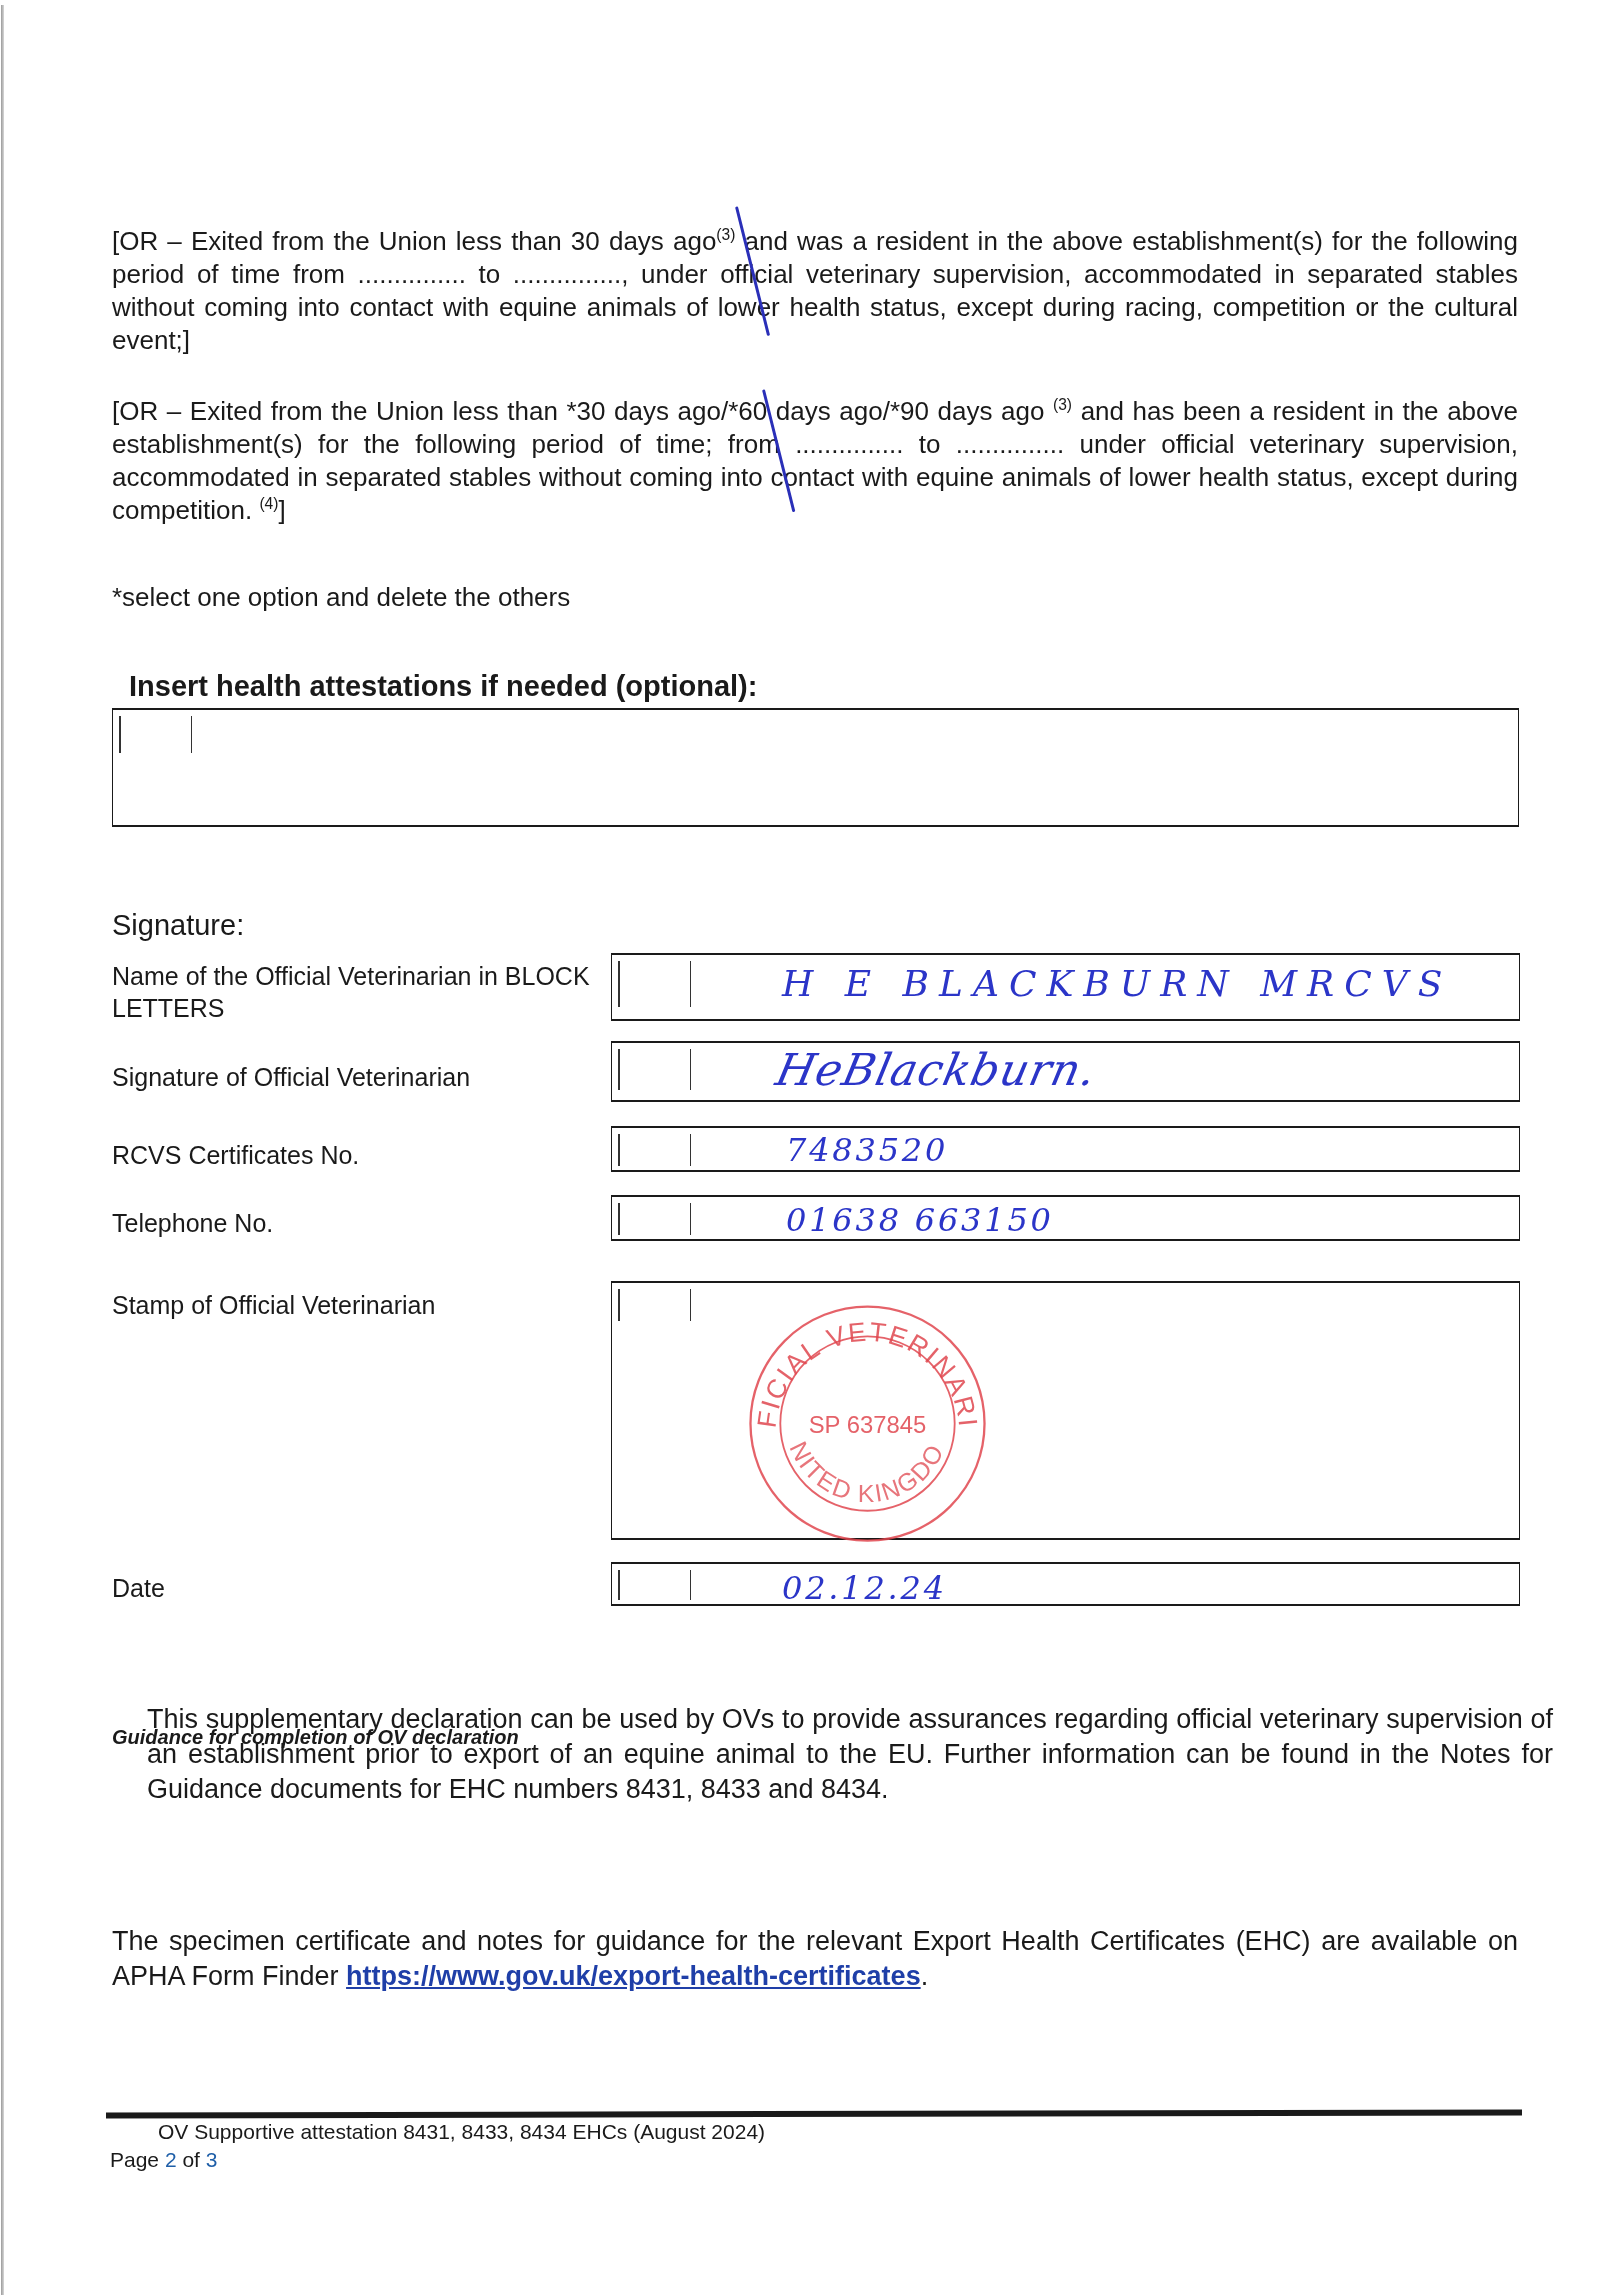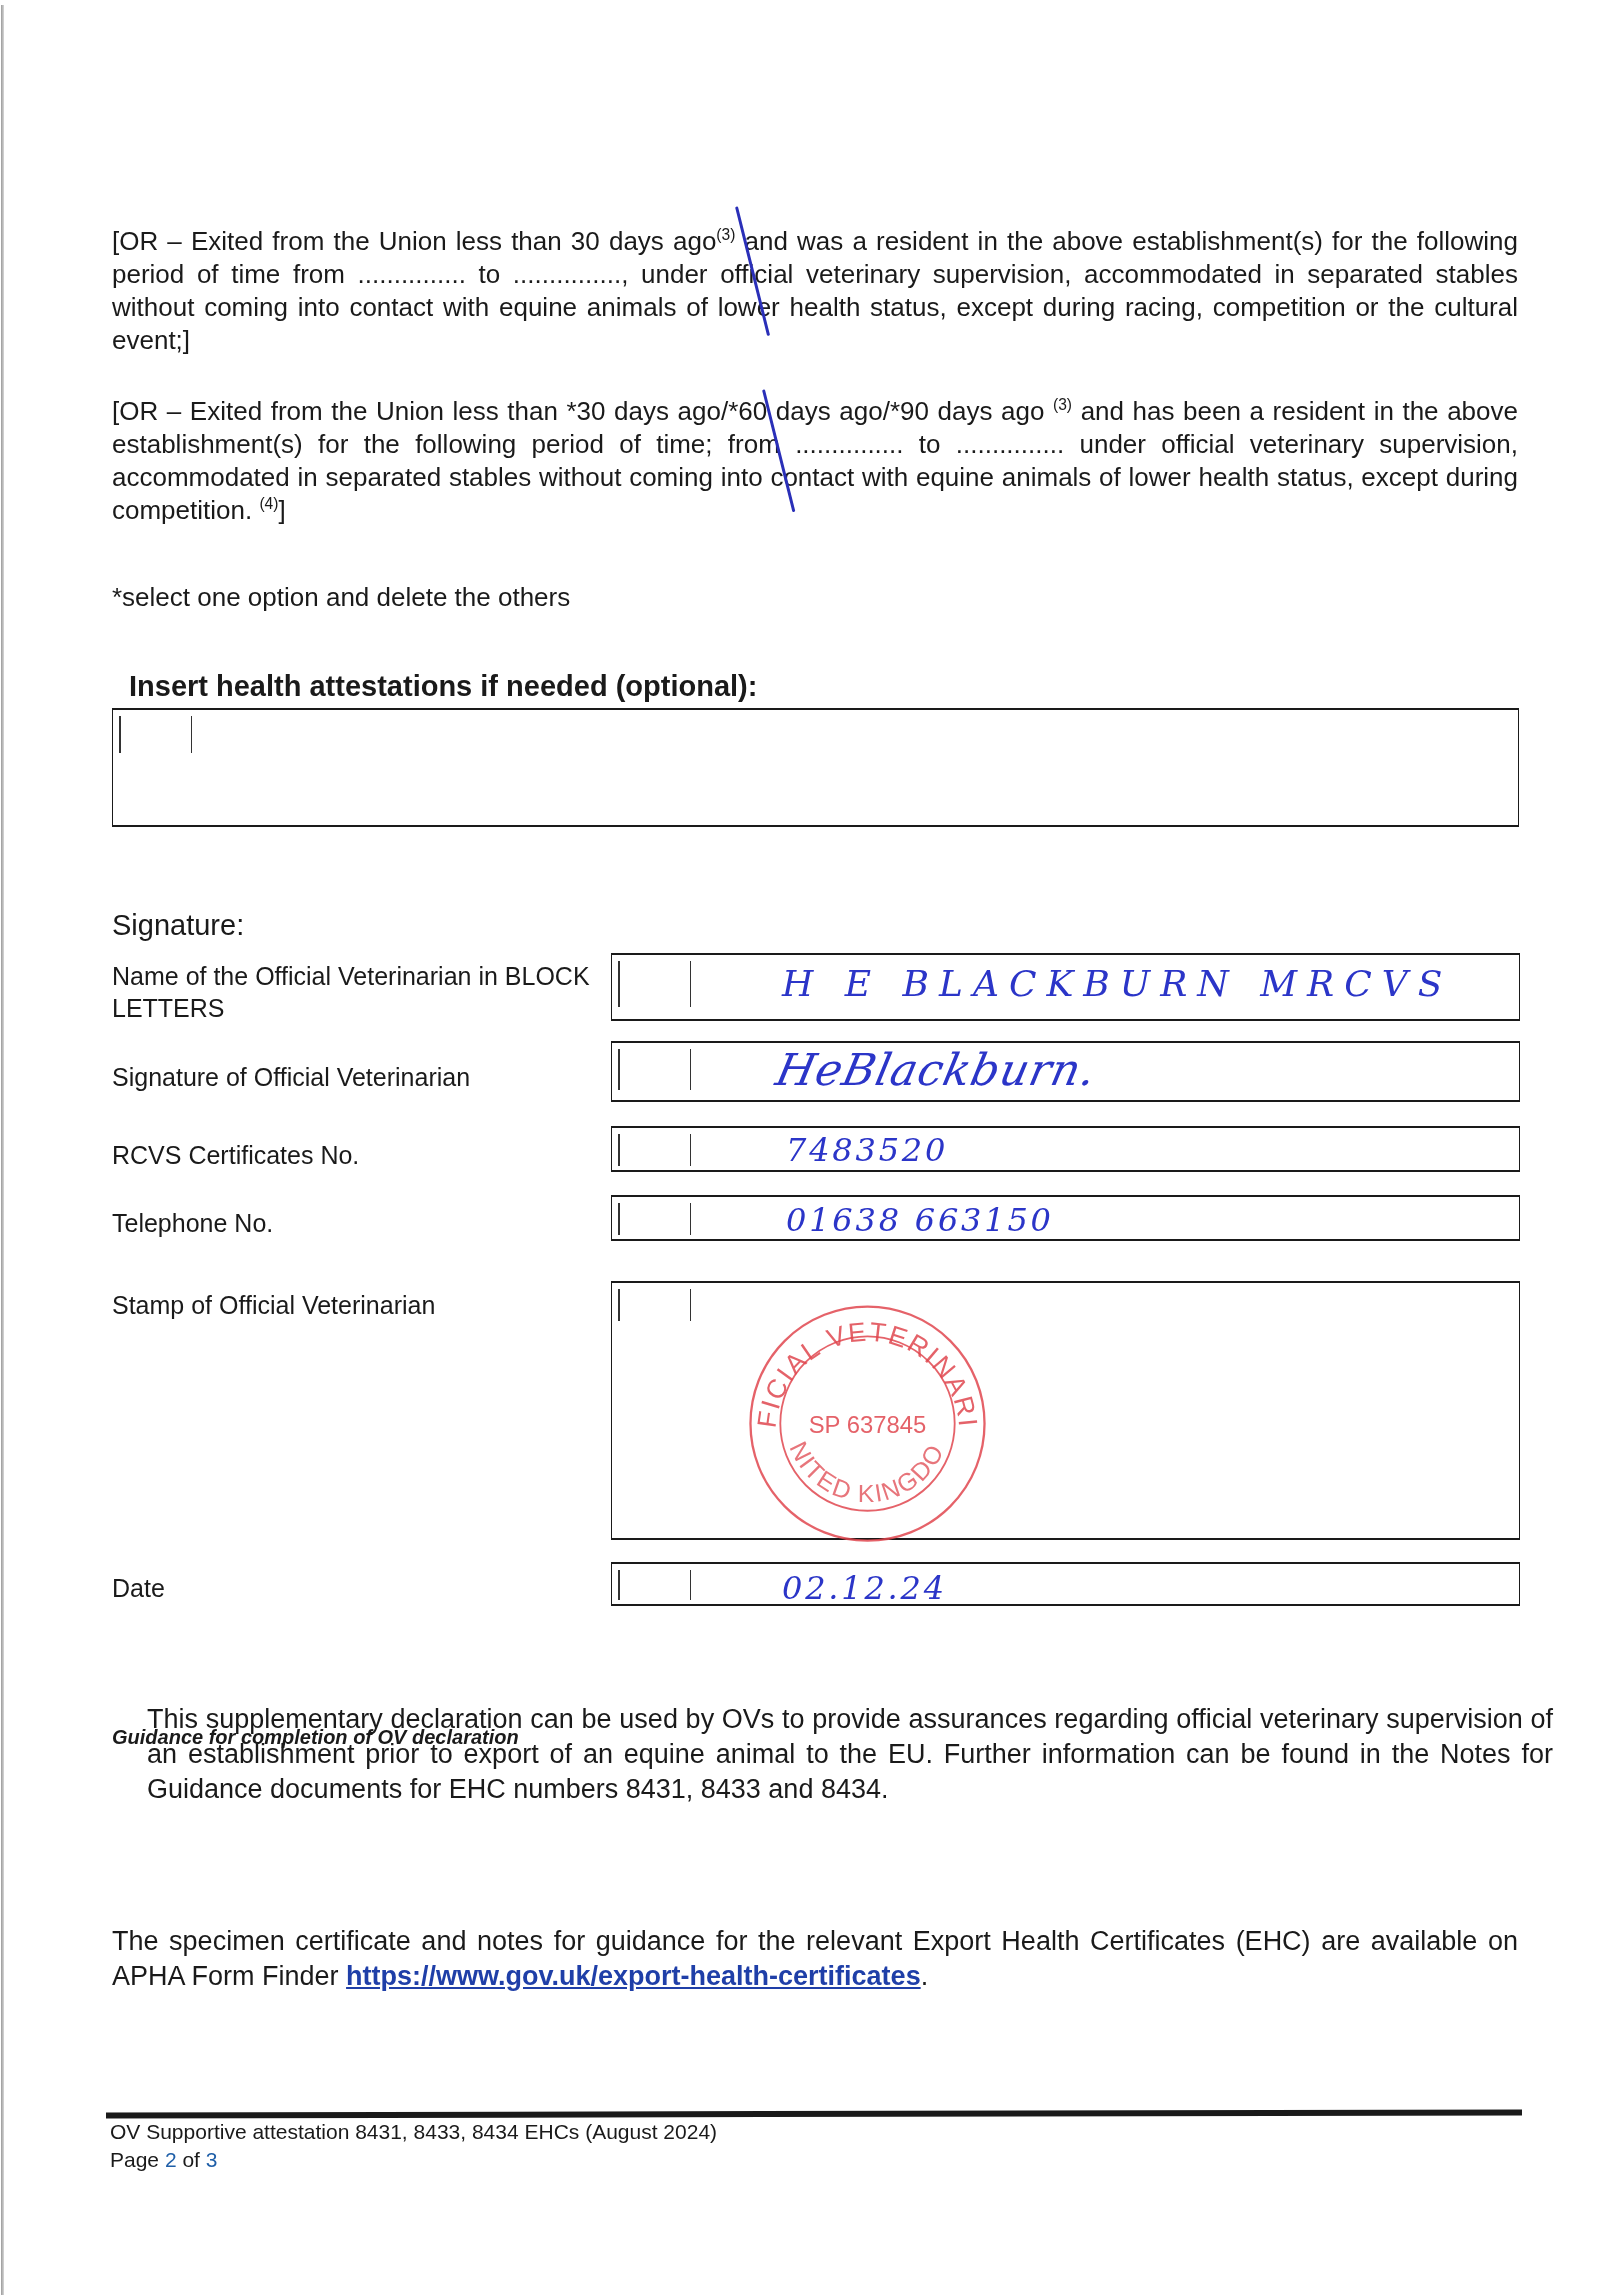--- a/index.html
+++ b/index.html
@@ -113,17 +113,17 @@
   <span class="hand" style="left:170px; top:4.6px; font-size:32px;">02.12.24</span>
 </div>
 
 <div class="h-guid">Guidance for completion of OV declaration</div>
 <div class="gpara" style="top:1702px;margin-left:35px;">This supplementary declaration can be used by OVs to provide assurances regarding official veterinary supervision of an establishment prior to export of an equine animal to the EU. Further information can be found in the Notes for Guidance documents for EHC numbers 8431, 8433 and 8434.</div>
 <div class="gpara" style="top:1924px;">
   <span>The specimen certificate and notes for guidance for the relevant Export Health Certificates (EHC) are available on APHA Form Finder </span><a class="link">https://www.gov.uk/export-health-certificates</a><span>.</span>
 </div>
 
 <div class="footer-rule"></div>
-<div class="footer" style="top:2120px;">OV Supportive attestation 8431, 8433, 8434 EHCs (August 2024)</div>
+<div class="footer" style="top:2120px;margin-left:48px;">OV Supportive attestation 8431, 8433, 8434 EHCs (August 2024)</div>
 <div class="footer" style="top:2148px;">
   <span>Page </span><span class="pg">2</span><span> of </span><span class="pg">3</span>
 </div>
 
 
 </body></html>

